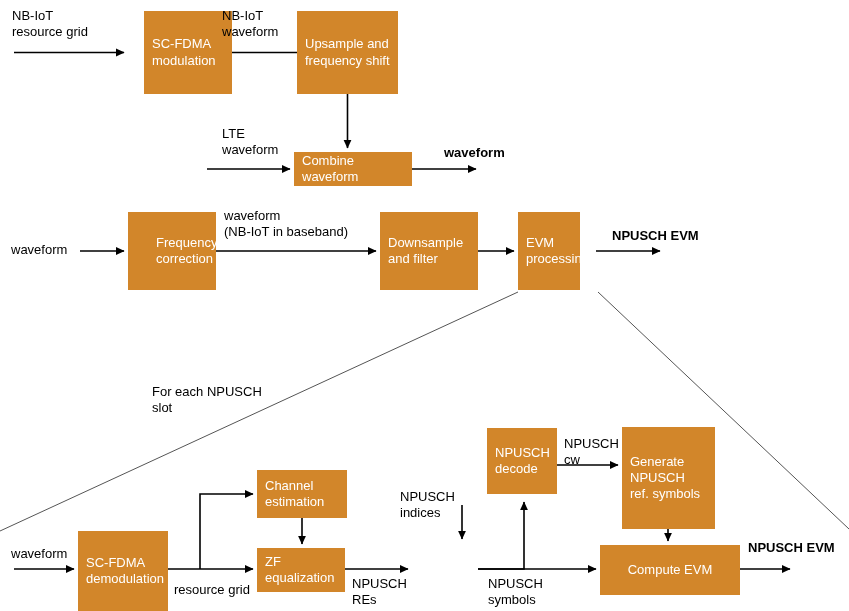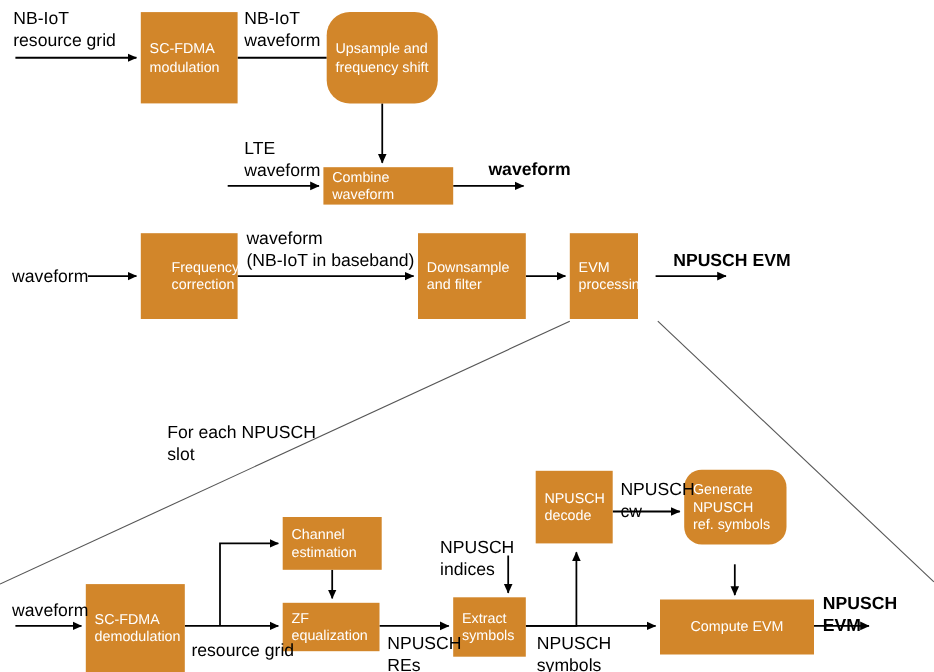--- a/index.html
+++ b/index.html
@@ -39,21 +39,21 @@
   .node > span {
     display: block;
     padding: 0 8px;
     width: 100%;
   }
   .node.center > span {
     text-align: center;
   }
   .label {
     position: absolute;
-    font-size: 16px;
+    font-size: 13px;
     line-height: 1.25;
     color: #000000;
     white-space: pre-line;
   }
   .label.bold {
     font-weight: bold;
   }
 </style>
 </head>
 <body>
@@ -90,26 +90,26 @@
       <line x1="557" y1="465" x2="618" y2="465" marker-end="url(#arrow)"></line>
       <line x1="668" y1="513" x2="668" y2="541" marker-end="url(#arrow)"></line>
       <line x1="740" y1="569" x2="790" y2="569" marker-end="url(#arrow)"></line>
     </g>
     <g stroke="#555555" stroke-width="1" fill="none">
       <line x1="518" y1="292" x2="0" y2="531"></line>
       <line x1="598" y1="292" x2="849" y2="529"></line>
     </g>
   </svg>
 
-  <div class="node" style="left:128px; top:11px; width:88px; height:83px;">
+  <div class="node" style="left:144px; top:11px; width:88px; height:83px;">
     <span>SC-FDMA
 modulation</span>
   </div>
 
-  <div class="node" style="left:297px; top:11px; width:101px; height:83px;border-radius:21px;">
+  <div class="node" style="left:297px; top:11px; width:101px; height:83px;">
     <span>Upsample and
 frequency shift</span>
   </div>
 
   <div class="node" style="left:294px; top:152px; width:118px; height:34px;">
     <span>Combine waveform</span>
   </div>
 
   <div class="label" style="left:12px; top:8px;">NB-IoT
 resource grid</div>
@@ -150,31 +150,27 @@
   <div class="node" style="left:257px; top:470px; width:90px; height:48px;">
     <span>Channel
 estimation</span>
   </div>
 
   <div class="node" style="left:257px; top:548px; width:88px; height:44px;">
     <span>ZF
 equalization</span>
   </div>
 
-  <div class="node" style="left:412px; top:543px; width:66px; height:54px;">
-    <span>Extract
-symbols</span>
-  </div>
 
   <div class="node" style="left:487px; top:428px; width:70px; height:66px;">
     <span>NPUSCH
 decode</span>
   </div>
 
-  <div class="node" style="left:622px; top:427px; width:93px; height:68px;border-radius:16px;">
+  <div class="node" style="left:622px; top:427px; width:93px; height:102px;">
     <span>Generate
 NPUSCH ref.
 symbols</span>
   </div>
 
   <div class="node center" style="left:600px; top:545px; width:140px; height:50px;">
     <span>Compute EVM</span>
   </div>
 
   <div class="label" style="left:11px; top:546px;">waveform</div>

